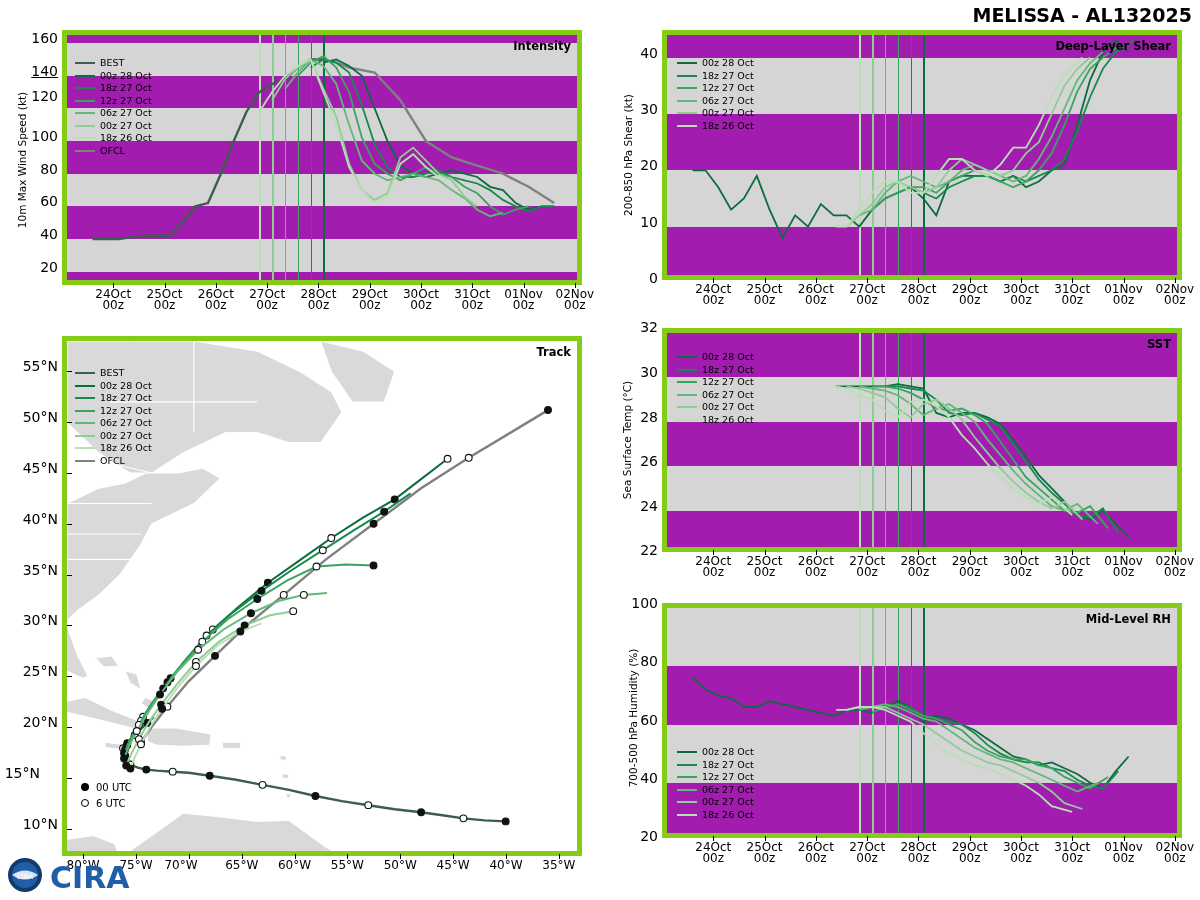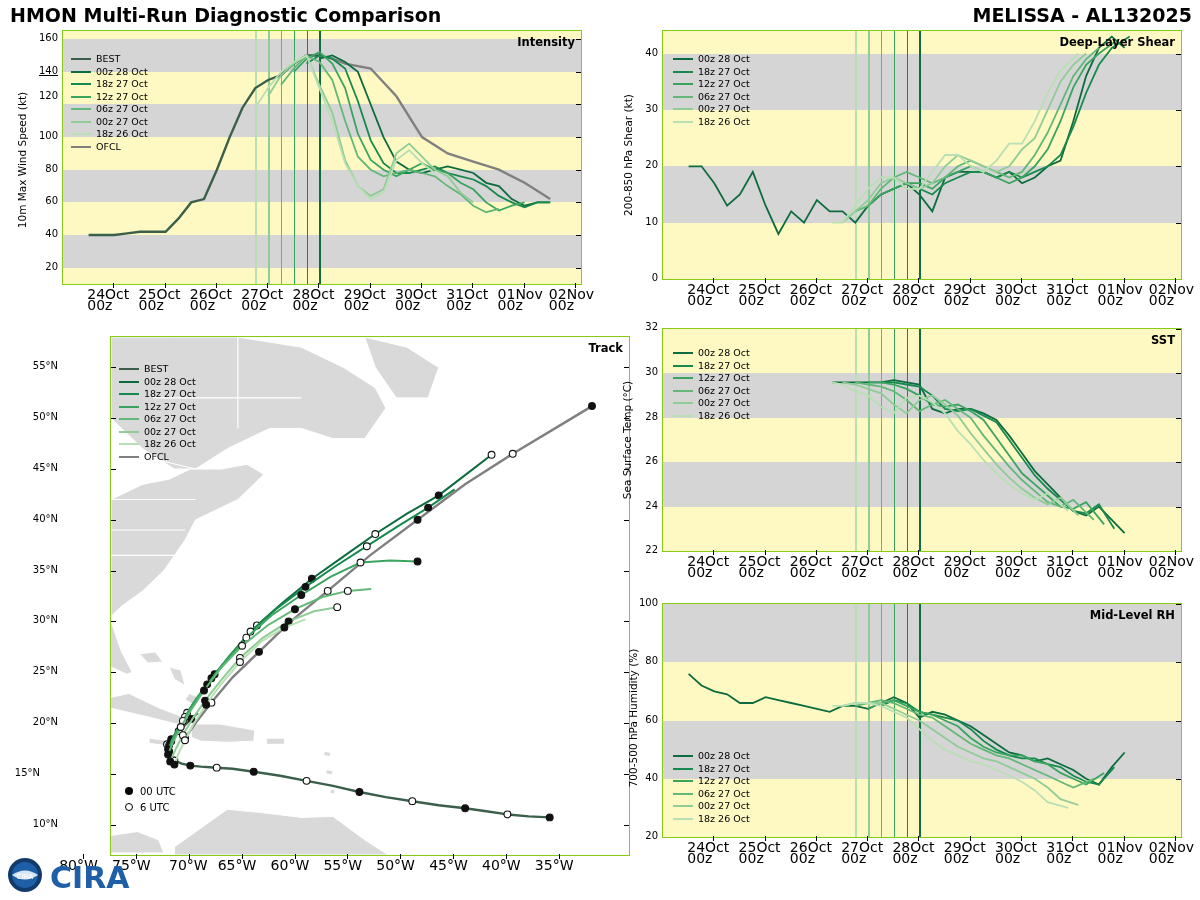--- a/index.html
+++ b/index.html
@@ -5,29 +5,29 @@
   html,body{margin:0;padding:0;background:#ffffff;}
   body{width:1200px;height:900px;font-family:"DejaVu Sans",sans-serif;color:#000;overflow:hidden;position:relative;}
   .page{position:relative;width:1200px;height:900px;}
 
   
   .hdr-left{position:absolute;left:10px;top:4px;font-size:19px;font-weight:bold;letter-spacing:0px;}
   .hdr-right{position:absolute;right:8px;top:4px;font-size:19px;font-weight:bold;}
 
   
   .panel{position:absolute;box-sizing:border-box;}
-  .plot{position:absolute;box-sizing:border-box;border:1px solid #84cc16;background:#fef9c3;overflow:hidden;}
+  .plot{position:absolute;box-sizing:border-box;border:5px solid #84cc16;background:#a21caf;overflow:hidden;}
   .panel-title{position:absolute;right:6px;top:4px;font-size:11.5px;font-weight:bold;z-index:40;}
   .band{position:absolute;left:0;right:0;background:#d5d5d5;}
   .vline{position:absolute;top:0;bottom:0;width:1.5px;}
 
   .ytick{position:absolute;right:0;width:5px;height:1px;background:#000;}
-  .ylab{position:absolute;text-align:right;font-size:10px;line-height:10px;}
+  .ylab{position:absolute;text-align:right;font-size:14px;line-height:10px;}
   .xtick{position:absolute;top:0;height:5px;width:1px;background:#000;}
-  .xlab{position:absolute;font-size:14px;line-height:11px;}
+  .xlab{position:absolute;font-size:12px;line-height:11px;text-align:center;}
   .axis-title{position:absolute;font-size:10.5px;text-align:center;transform-origin:center center;}
 
   
   .legend{position:absolute;z-index:50;font-size:9.5px;line-height:12.5px;}
   .legend .row{display:flex;align-items:center;height:12.5px;white-space:nowrap;}
   .legend .swatch{width:20px;height:0;border-top:2.2px solid #000;margin-right:5px;flex:0 0 20px;}
   .legend .txt{font-size:9.5px;}
 
   
   .map-bg{position:absolute;left:0;top:0;right:0;bottom:0;background:#ffffff;}
@@ -39,21 +39,20 @@
   svg{position:absolute;left:0;top:0;overflow:visible;}
 
   
   .logo{position:absolute;left:6px;bottom:4px;width:180px;height:42px;}
 </style>
 </head>
 <body>
 
 <div class="page">
 
-  <div class="hdr-left">HMON Multi-Run Diagnostic Comparison</div>
   <div class="hdr-right">MELISSA - AL132025</div>
 
   <div class="panel" style="left:0;top:24px;width:600px;height:300px;">
     <div class="axis-title" style="left:-68px;top:130px;width:180px;transform:rotate(-90deg);">10m Max Wind Speed (kt)</div>
     <div class="plot" id="px-int" style="left:62px;top:6px;width:520px;height:255px;">
       <div class="panel-title">Intensity</div>
     <div class="band" style="top:204.03225806451613px;height:32.64516129032259px;"></div>
         <div class="band" style="top:138.74193548387098px;height:32.64516129032256px;"></div>
         <div class="band" style="top:73.4516129032258px;height:32.64516129032259px;"></div>
         <div class="band" style="top:8.16129032258064px;height:32.64516129032259px;"></div>
@@ -140,21 +139,21 @@
       <div class="xlab" style="left:395.009900990099px;top:265px;width:52px;">30Oct<br>00z</div>
       <div class="xtick" style="left:472.2970297029703px;top:259px;"></div>
       <div class="xlab" style="left:446.2970297029703px;top:265px;width:52px;">31Oct<br>00z</div>
       <div class="xtick" style="left:523.5841584158416px;top:259px;"></div>
       <div class="xlab" style="left:497.58415841584156px;top:265px;width:52px;">01Nov<br>00z</div>
       <div class="xtick" style="left:574.8712871287129px;top:259px;"></div>
       <div class="xlab" style="left:548.8712871287129px;top:265px;width:52px;">02Nov<br>00z</div>
     </div>
 
   <div class="panel" style="left:0;top:330px;width:600px;height:540px;">
-    <div class="plot" id="px-trk" style="left:62px;top:6px;width:520px;height:520px;margin-left:48px;">
+    <div class="plot" id="px-trk" style="left:62px;top:6px;width:520px;height:520px;">
       <div class="map-bg"></div>
       <div class="panel-title">Track</div>
     <svg width="518" height="518">
           <polygon points="0.0,10.2 0.0,81.3 31.7,111.7 63.4,132.0 84.6,132.0 116.3,111.7 158.6,91.4 190.3,91.4 222.0,101.6 253.7,101.6 274.9,71.1 264.3,50.8 232.6,30.5 190.3,10.2 126.9,0.0 63.4,0.0 0.0,0.0" fill="#d9d9d9" stroke="#ffffff" stroke-width="1"></polygon>
           <polygon points="0.0,233.6 0.0,284.4 10.6,314.9 21.1,335.2 15.9,337.2 0.0,330.1 -8.5,304.7 -5.3,284.4 10.6,269.2 31.7,253.9 52.9,233.6 63.4,218.4 74.0,203.1 84.6,182.8 105.7,172.7 126.9,162.5 153.3,137.1 137.4,127.0 111.0,132.0 79.3,132.0 58.1,142.2 31.7,147.3 0.0,162.5 0.0,233.6" fill="#d9d9d9" stroke="#ffffff" stroke-width="1"></polygon>
           <polygon points="253.7,0.0 296.0,10.2 327.7,30.5 317.1,60.9 285.4,60.9 264.3,30.5" fill="#d9d9d9" stroke="#ffffff" stroke-width="1"></polygon>
           <polygon points="-30.7,366.7 18.0,356.5 47.6,370.7 82.5,383.9 65.5,387.0 37.0,379.9 -2.1,370.7 -30.7,366.7" fill="#d9d9d9" stroke="#ffffff" stroke-width="1"></polygon>
           <polygon points="80.3,387.0 108.9,387.0 143.8,393.1 142.7,404.2 116.3,405.3 89.9,404.2 80.3,400.2" fill="#d9d9d9" stroke="#ffffff" stroke-width="1"></polygon>
           <polygon points="155.4,401.2 173.4,401.2 173.4,407.3 155.4,407.3" fill="#d9d9d9" stroke="#ffffff" stroke-width="1"></polygon>
           <polygon points="38.1,401.2 61.3,404.2 60.3,409.3 38.1,406.3" fill="#d9d9d9" stroke="#ffffff" stroke-width="1"></polygon>
@@ -317,21 +316,21 @@
       <div class="ylab" style="left:18px;top:234.60784313725486px;width:40px;">35°N</div>
       <div class="ylab" style="left:18px;top:183.8235294117647px;width:40px;">40°N</div>
       <div class="ylab" style="left:18px;top:133.03921568627447px;width:40px;">45°N</div>
       <div class="ylab" style="left:18px;top:82.25490196078431px;width:40px;">50°N</div>
       <div class="ylab" style="left:18px;top:31.470588235294144px;width:40px;">55°N</div>
       <div class="xtick" style="left:83.14285714285714px;top:524px;"></div>
       <div class="xlab" style="left:59.14285714285714px;top:530px;width:48px;">80°W</div>
       <div class="xtick" style="left:136px;top:524px;"></div>
       <div class="xlab" style="left:112px;top:530px;width:48px;">75°W</div>
       <div class="xtick" style="left:188.85714285714286px;top:524px;"></div>
-      <div class="xlab" style="left:169px;top:530px;width:48px;">70°W</div>
+      <div class="xlab" style="left:157px;top:530px;width:48px;">70°W</div>
       <div class="xtick" style="left:241.71428571428572px;top:524px;"></div>
       <div class="xlab" style="left:217.71428571428572px;top:530px;width:48px;">65°W</div>
       <div class="xtick" style="left:294.57142857142856px;top:524px;"></div>
       <div class="xlab" style="left:270.57142857142856px;top:530px;width:48px;">60°W</div>
       <div class="xtick" style="left:347.4285714285714px;top:524px;"></div>
       <div class="xlab" style="left:323.4285714285714px;top:530px;width:48px;">55°W</div>
       <div class="xtick" style="left:400.2857142857143px;top:524px;"></div>
       <div class="xlab" style="left:376.2857142857143px;top:530px;width:48px;">50°W</div>
       <div class="xtick" style="left:453.1428571428571px;top:524px;"></div>
       <div class="xlab" style="left:429.1428571428571px;top:530px;width:48px;">45°W</div>

